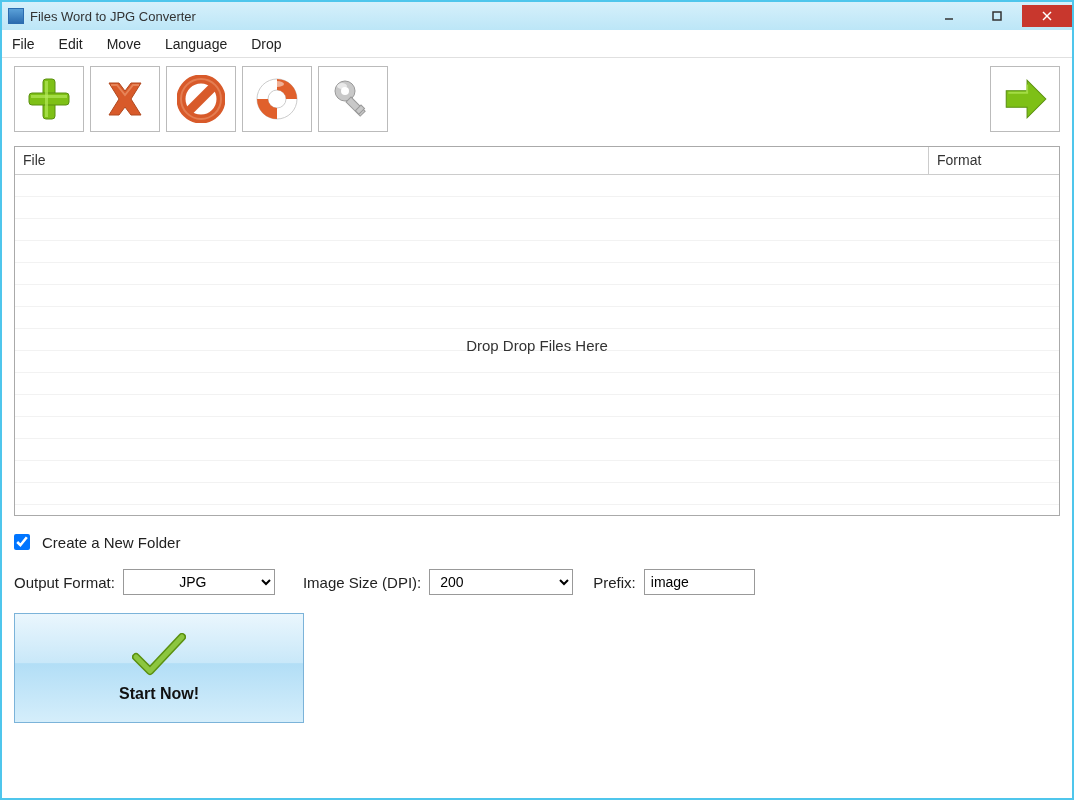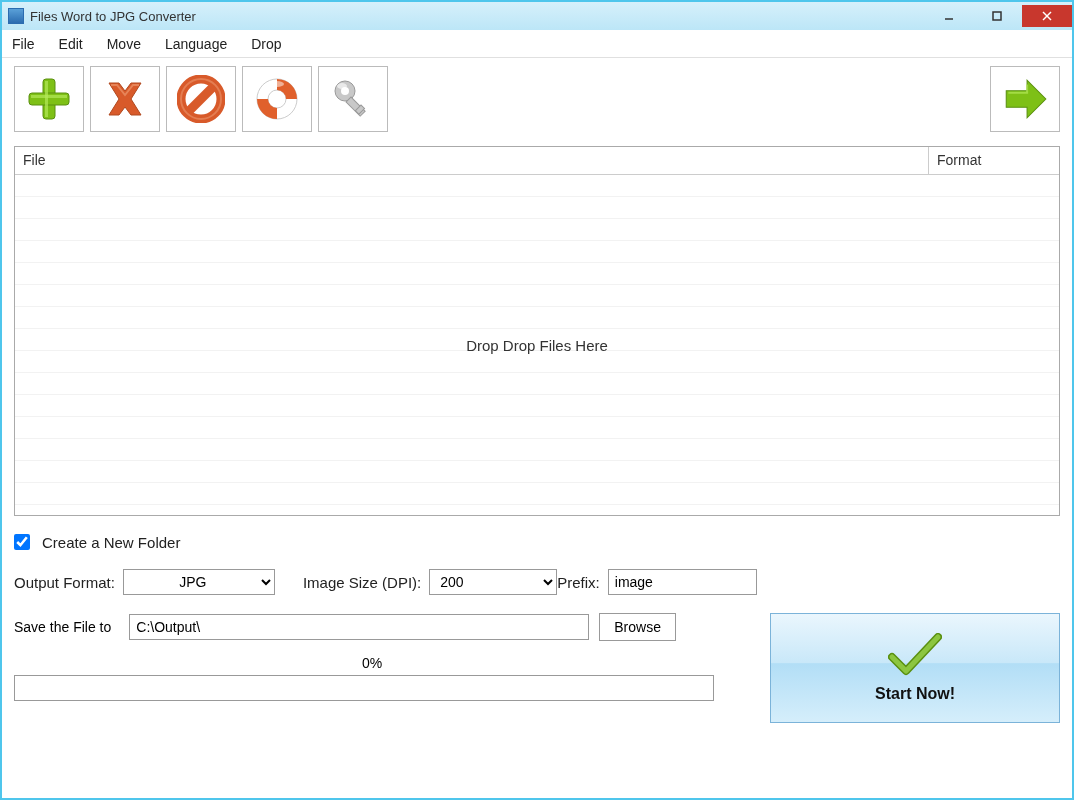--- a/index.html
+++ b/index.html
@@ -116,22 +116,22 @@
 .opt-label { margin-right: 8px; }
 select, input[type="text"] {
   border: 1px solid #999;
   background: #fff;
   height: 26px;
   padding: 2px 6px;
   font-size: 14px;
   font-family: inherit;
 }
 .output-format { width: 152px; text-align: center; }
-.dpi-select { width: 128px; }
-.prefix-input { width: 149px; }
+.dpi-select { width: 144px; margin-right: 20px; }
+.prefix-input { width: 111px; }
 .gap-mid { width: 28px; }
 .row2 { display: flex; align-items: flex-start; }
 .save-area { flex: 1; }
 .save-row { display: flex; align-items: center; gap: 10px; margin-bottom: 14px; }
 .save-path { width: 460px; }
 .browse-btn {
   height: 28px; padding: 0 14px;
   border: 1px solid #999; background: #fff;
   font-size: 14px;
 }
@@ -268,31 +268,20 @@
     <div class="gap-mid"></div>
     <span class="opt-label">Image Size (DPI):</span>
     <select class="dpi-select">
       <option>200</option>
     </select>
     <span class="opt-label">Prefix:</span>
     <input type="text" class="prefix-input" value="image" style="">
   </div>
 
   <div class="row2">
-    <div class="save-area">
-      <div class="save-row">
-        <span class="opt-label">Save the File to</span>
-        <input type="text" class="save-path" value="C:\Output\" style="">
-        <button class="browse-btn">Browse</button>
-      </div>
-      <div class="progress-area">
-        <div class="progress-label">0%</div>
-        <div class="progress-bar"></div>
-      </div>
-    </div>
     <button class="start-btn">
       <svg class="check" width="54" height="44" viewBox="0 0 54 44">
         <path d="M4 24 L18 38 L50 4" fill="none" stroke="#5a9010" stroke-width="8" stroke-linecap="round" stroke-linejoin="round"></path>
         <path d="M4 24 L18 38 L50 4" fill="none" stroke="#8cc63f" stroke-width="5" stroke-linecap="round" stroke-linejoin="round"></path>
       </svg>
       <span>Start Now!</span>
     </button>
   </div>
 </div>
 

